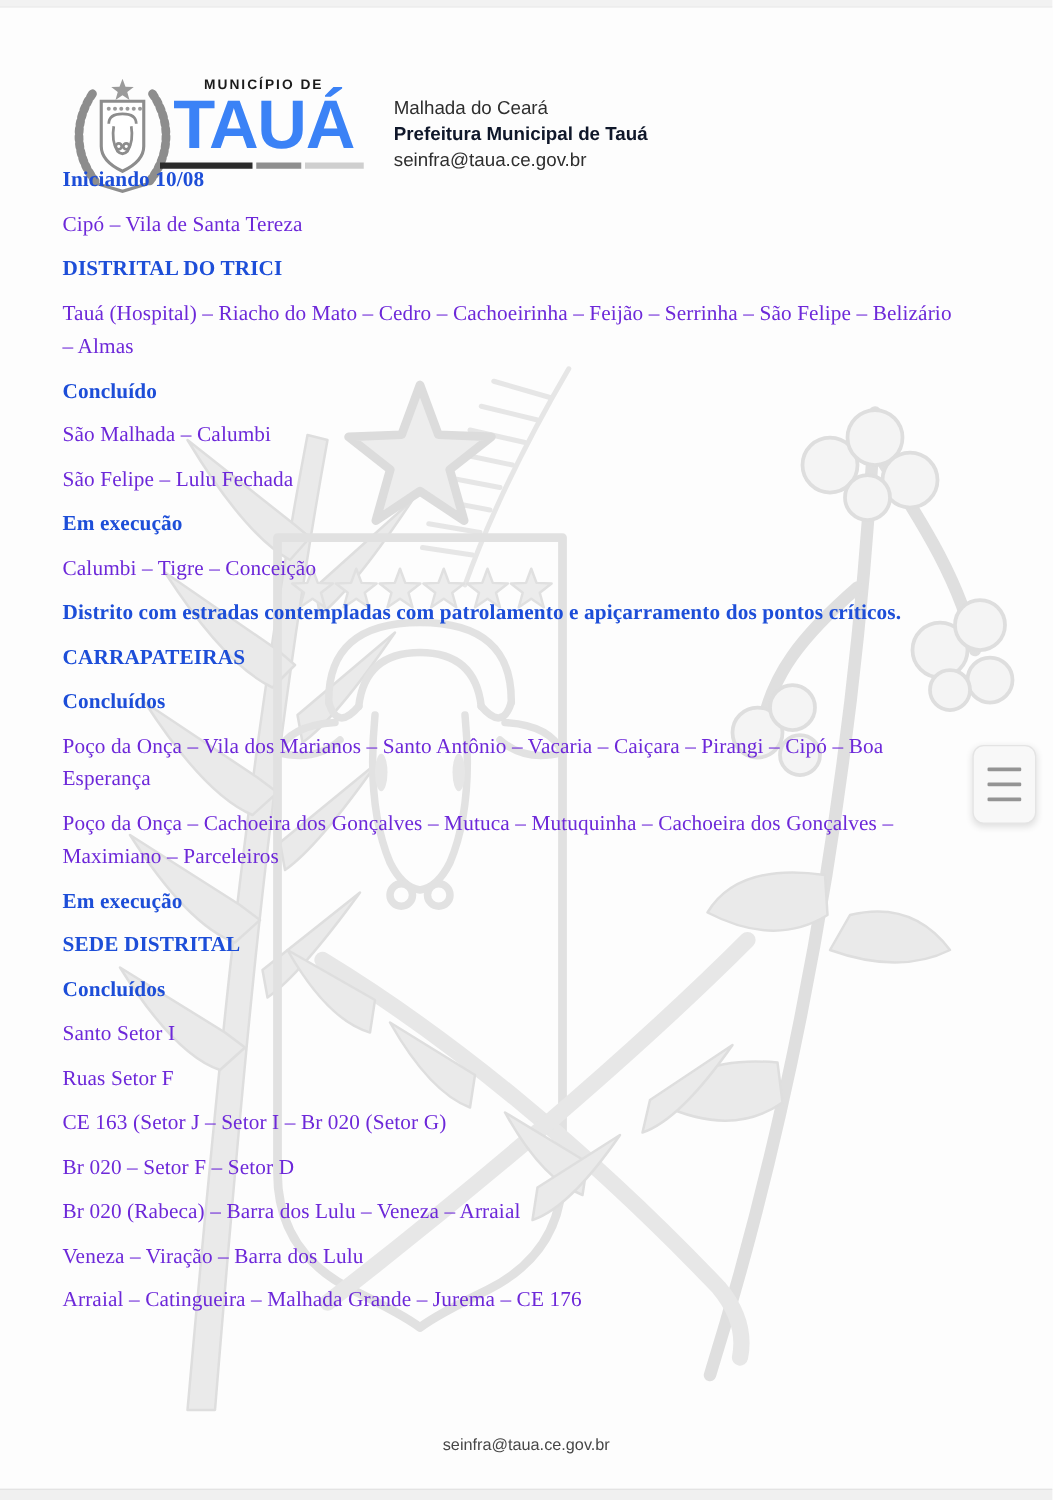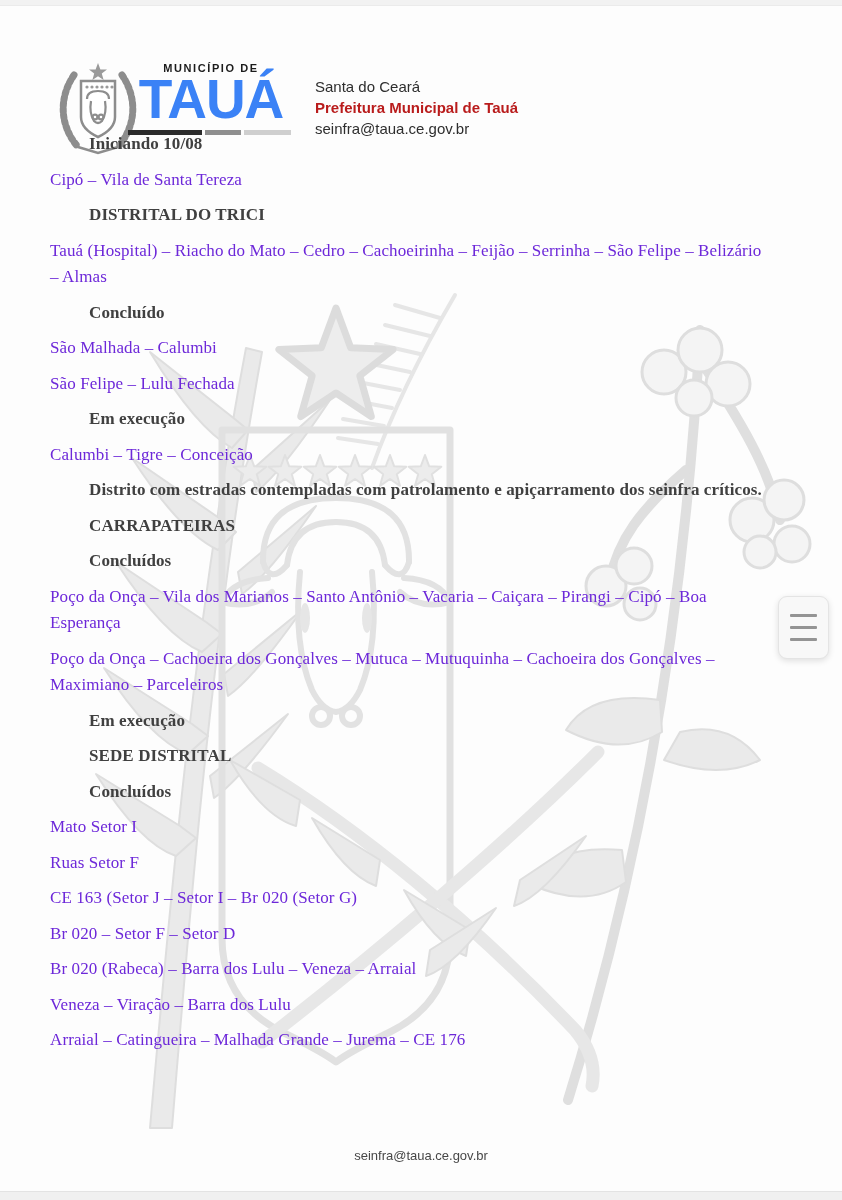--- a/index.html
+++ b/index.html
@@ -18,26 +18,26 @@
   .crest{position:absolute;left:54px;top:23px;}
   .logo-text{position:absolute;left:128px;top:24px;width:166px;text-align:center;}
   .muni{font-family:"Liberation Sans",sans-serif;font-weight:700;font-size:11px;letter-spacing:1.6px;color:#1b1b1b;white-space:nowrap;}
   .taua{font-family:"Liberation Sans",sans-serif;font-weight:700;font-size:55px;letter-spacing:-1px;color:#3b82f6;line-height:54px;margin-top:-2px;}
   .logo-bar{display:flex;gap:3px;margin-top:4px;}
   .logo-bar span{height:5px;display:block;}
   .b1{width:74px;background:#2b2b2b;}
   .b2{width:36px;background:#8f8f8f;}
   .b3{width:47px;background:#cfcfcf;}
   .org{position:absolute;left:315px;top:38px;font-family:"Liberation Sans",sans-serif;font-size:15px;line-height:21px;color:#2e2e2e;}
-  .org .bold{font-weight:700;color:#b91c1c;}
+  .org .bold{font-weight:700;color:#0f172a;}
 
   
   .content{position:absolute;left:50px;top:131px;width:722px;z-index:1;}
   .content p.blk{margin:0 0 9px 0;font-size:17px;line-height:26.5px;color:#6d28d9;letter-spacing:.1px;}
-  .content p.h-bold{font-weight:700;color:#404040;margin-left:39px;}
+  .content p.h-bold{font-weight:700;color:#1d4ed8;}
 
   .footer{position:absolute;left:0;top:1148px;width:842px;text-align:center;
     font-family:"Liberation Sans",sans-serif;font-size:13px;color:#474747;z-index:1;}
 
   
   .menu-btn{position:absolute;top:596px;right:13px;width:51px;height:63px;z-index:3;
     background:#f8f8f8;border:1px solid #e4e4e4;border-radius:9px;
     box-shadow:0 2px 6px rgba(0,0,0,.12);cursor:pointer;
     display:flex;flex-direction:column;align-items:center;justify-content:center;gap:9px;padding:0;}
   .menu-btn .mline{display:block;width:27px;height:3px;background:#949494;border-radius:1px;}
@@ -172,45 +172,45 @@
     <div class="muni">MUNICÍPIO DE</div>
     <div class="taua">TAUÁ</div>
     <div class="logo-bar">
       <span class="b1"></span>
         <span class="b2"></span>
         <span class="b3"></span>
     </div>
   </div>
 
   <div class="org">
-    <div>Santa do Ceará</div>
+    <div>Malhada do Ceará</div>
     <div class="bold">Prefeitura Municipal de Tauá</div>
     <div>seinfra@taua.ce.gov.br</div>
   </div>
 </header>
 
 <main class="content">
     <p class="blk h-bold">Iniciando 10/08</p>
     <p class="blk ">Cipó – Vila de Santa Tereza</p>
     <p class="blk h-bold">DISTRITAL DO TRICI</p>
     <p class="blk ">Tauá (Hospital) – Riacho do Mato – Cedro – Cachoeirinha – Feijão – Serrinha – São Felipe – Belizário – Almas</p>
     <p class="blk h-bold">Concluído</p>
     <p class="blk ">São Malhada – Calumbi</p>
     <p class="blk ">São Felipe – Lulu Fechada</p>
     <p class="blk h-bold">Em execução</p>
     <p class="blk ">Calumbi – Tigre – Conceição</p>
-    <p class="blk h-bold">Distrito com estradas contempladas com patrolamento e apiçarramento dos seinfra críticos.</p>
+    <p class="blk h-bold">Distrito com estradas contempladas com patrolamento e apiçarramento dos pontos críticos.</p>
     <p class="blk h-bold">CARRAPATEIRAS</p>
     <p class="blk h-bold">Concluídos</p>
     <p class="blk ">Poço da Onça – Vila dos Marianos – Santo Antônio – Vacaria – Caiçara – Pirangi – Cipó – Boa Esperança</p>
     <p class="blk ">Poço da Onça – Cachoeira dos Gonçalves – Mutuca – Mutuquinha – Cachoeira dos Gonçalves – Maximiano – Parceleiros</p>
     <p class="blk h-bold">Em execução</p>
     <p class="blk h-bold">SEDE DISTRITAL</p>
     <p class="blk h-bold">Concluídos</p>
-    <p class="blk ">Mato Setor I</p>
+    <p class="blk ">Santo Setor I</p>
     <p class="blk ">Ruas Setor F</p>
     <p class="blk ">CE 163 (Setor J – Setor I – Br 020 (Setor G)</p>
     <p class="blk ">Br 020 – Setor F – Setor D</p>
     <p class="blk ">Br 020 (Rabeca) – Barra dos Lulu – Veneza – Arraial</p>
     <p class="blk ">Veneza – Viração – Barra dos Lulu</p>
     <p class="blk ">Arraial – Catingueira – Malhada Grande – Jurema – CE 176</p>
   </main>
 
 <div class="footer">seinfra@taua.ce.gov.br</div>
 

